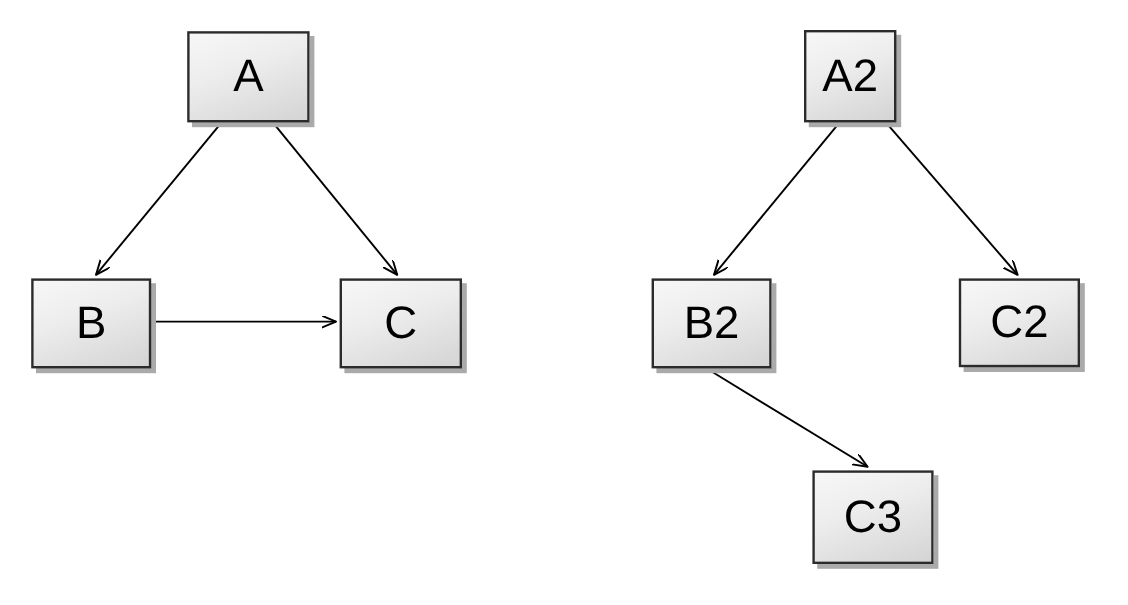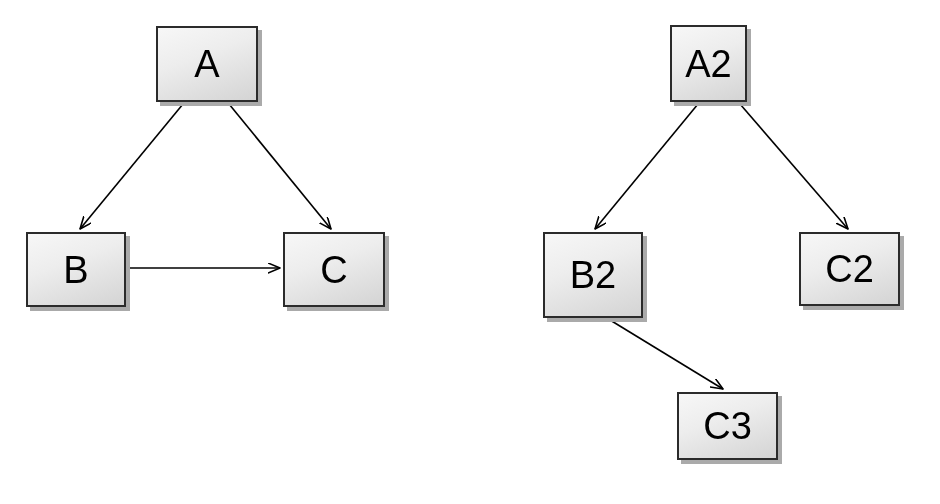--- a/index.html
+++ b/index.html
@@ -64,23 +64,23 @@
       </div>
       <div class="node" style="left: 26px; top: 232px; width: 100px; height: 75px; border-color: rgb(43, 43, 43); box-shadow: rgb(170, 170, 170) 4px 4px 0px;">
         <span class="node-label" style="color: rgb(0, 0, 0);">B</span>
       </div>
       <div class="node" style="left: 283px; top: 232px; width: 102px; height: 75px; border-color: rgb(43, 43, 43); box-shadow: rgb(170, 170, 170) 4px 4px 0px;">
         <span class="node-label" style="color: rgb(0, 0, 0);">C</span>
       </div>
       <div class="node" style="left: 670px; top: 25px; width: 77px; height: 77px; border-color: rgb(43, 43, 43); box-shadow: rgb(170, 170, 170) 4px 4px 0px;">
         <span class="node-label" style="color: rgb(0, 0, 0);">A2</span>
       </div>
-      <div class="node" style="left: 543px; top: 232px; width: 100px; height: 86px; border-color: rgb(43, 43, 43); box-shadow: rgb(170, 170, 170) 4px 4px 0px;">
+      <div class="node" style="left: 543px; top: 232px; width: 100px; height: 75px; border-color: rgb(43, 43, 43); box-shadow: rgb(170, 170, 170) 4px 4px 0px;">
         <span class="node-label" style="color: rgb(0, 0, 0);">B2</span>
       </div>
       <div class="node" style="left: 799px; top: 232px; width: 101px; height: 74px; border-color: rgb(43, 43, 43); box-shadow: rgb(170, 170, 170) 4px 4px 0px; align-items: center;">
         <span class="node-label" style="color: rgb(0, 0, 0);">C2</span>
       </div>
-      <div class="node" style="left: 677px; top: 392px; width: 101px; height: 68px; border-color: rgb(43, 43, 43); box-shadow: rgb(170, 170, 170) 4px 4px 0px;">
+      <div class="node" style="left: 677px; top: 392px; width: 101px; height: 78px; border-color: rgb(43, 43, 43); box-shadow: rgb(170, 170, 170) 4px 4px 0px;">
         <span class="node-label" style="color: rgb(0, 0, 0);">C3</span>
       </div>
     </div>
 </div>
 
 </body></html>

